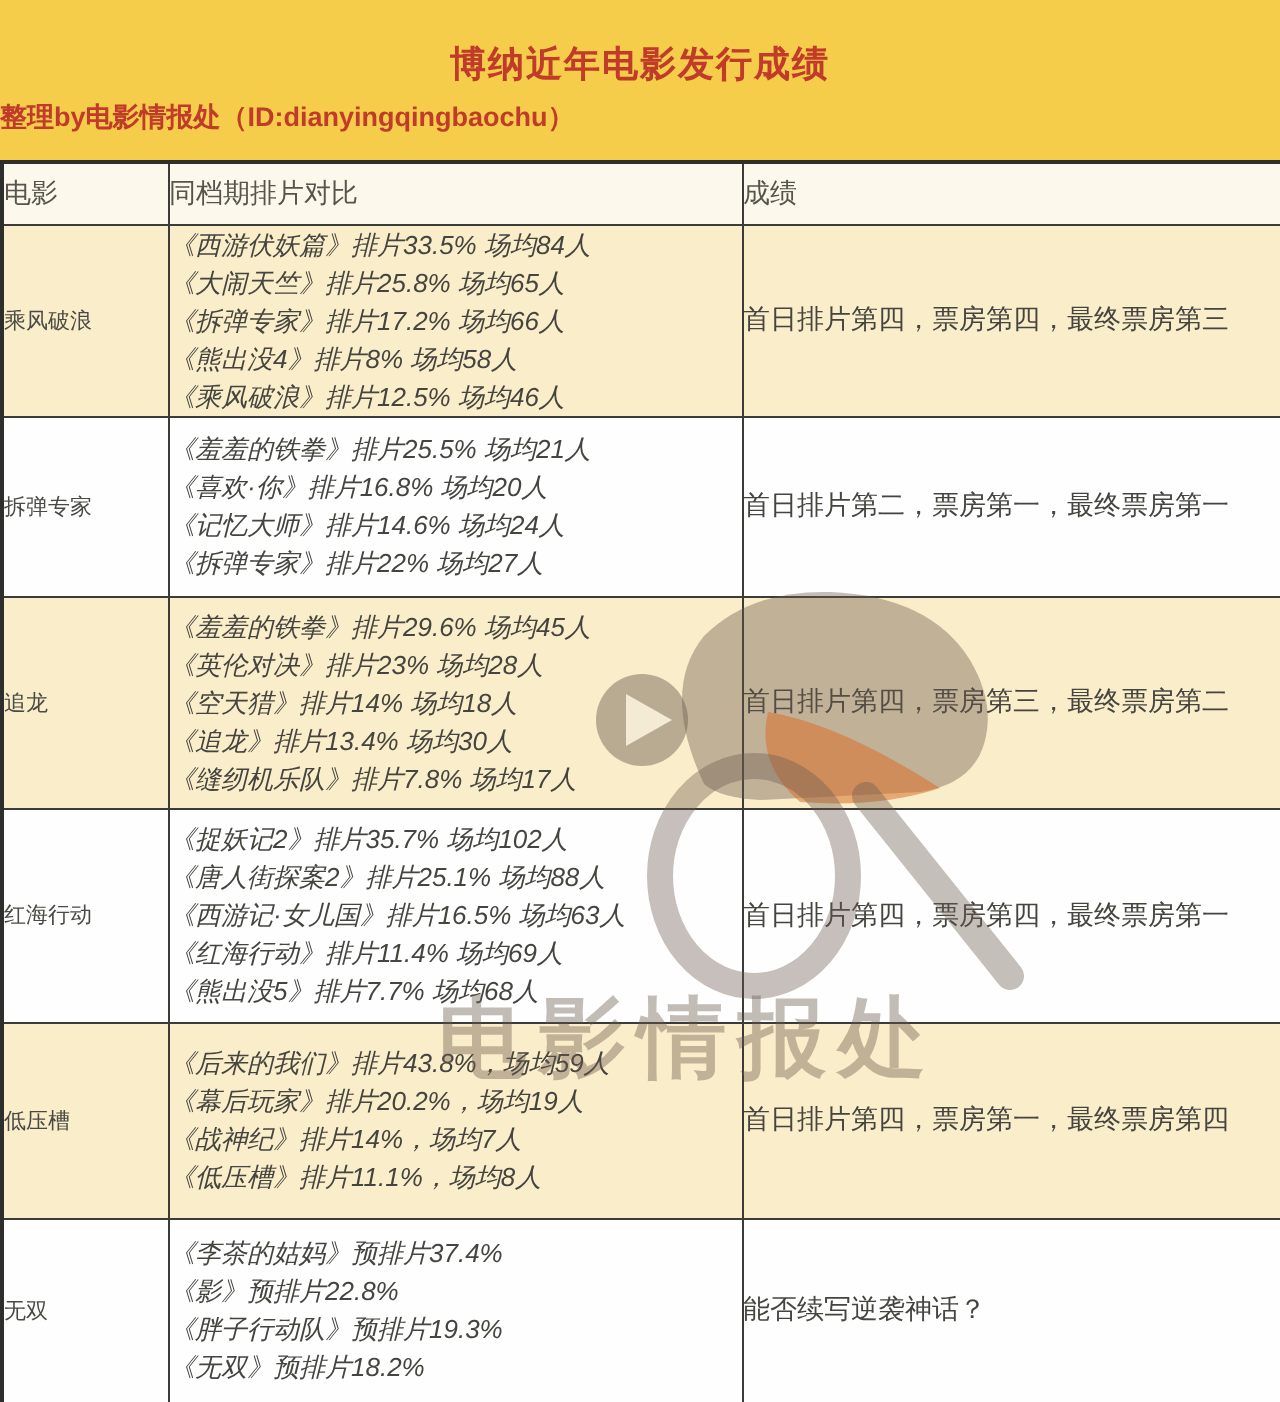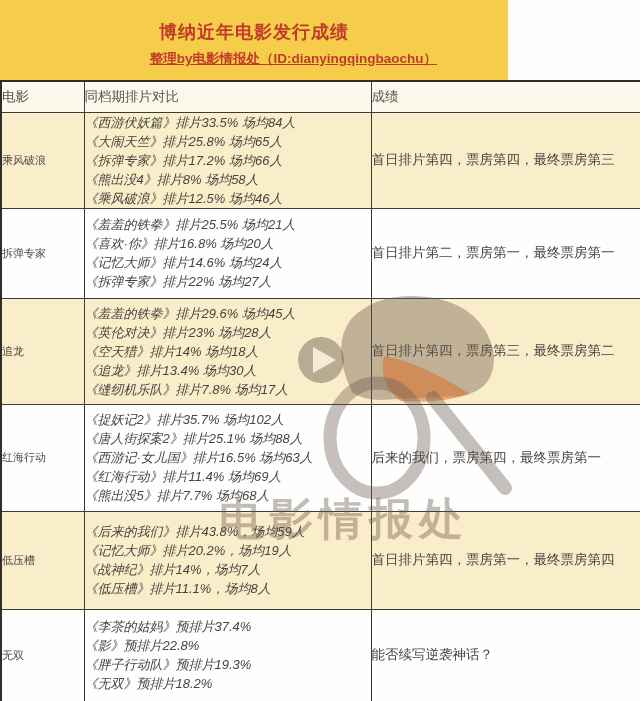--- a/index.html
+++ b/index.html
@@ -3,30 +3,30 @@
 <meta charset="utf-8">
 <style>
   html,body{margin:0;padding:0;background:#e9e9e9;}
   .page{
     position:relative;width:640px;height:701px;margin:0 auto;
     background:#fefefe;overflow:hidden;
     font-family:"Liberation Sans","DejaVu Sans",sans-serif;
   }
   
   .banner{
-    position:absolute;top:0;left:0;width:508px;height:80px;
+    position:absolute;top:0;left:0;width:640px;height:80px;
     background:#f5cd4b;box-sizing:border-box;
   }
   .banner-title{
     margin-top:20px;text-align:center;
     font-size:18px;font-weight:bold;color:#c13b2a;letter-spacing:1px;
   }
   .banner-subtitle{
-    margin-top:6px;text-align:right;padding-right:71px;
-    font-size:13.5px;font-weight:bold;color:#c13b2a;text-decoration:underline;
+    margin-top:6px;text-align:left;padding-right:71px;
+    font-size:13.5px;font-weight:bold;color:#c13b2a;
   }
   
   table.grid{
     position:absolute;top:80px;left:0;width:640px;
     border-collapse:collapse;table-layout:fixed;
     color:#454540;
   }
   table.grid th,table.grid td{
     border:1.5px solid #3b3b38;padding:0;vertical-align:middle;
     text-align:left;overflow:hidden;
@@ -106,27 +106,27 @@
       </tr>
       <tr class="white" style="height:107px;">
         <td class="movie">红海行动</td>
         <td class="compare">
           <div class="line">《捉妖记2》排片35.7% 场均102人</div>
           <div class="line">《唐人街探案2》排片25.1% 场均88人</div>
           <div class="line">《西游记·女儿国》排片16.5% 场均63人</div>
           <div class="line">《红海行动》排片11.4% 场均69人</div>
           <div class="line">《熊出没5》排片7.7% 场均68人</div>
         </td>
-        <td class="result">后来的我们，票房第四，最终票房第一</td>
+        <td class="result">首日排片第四，票房第四，最终票房第一</td>
       </tr>
       <tr class="cream" style="height:98px;">
         <td class="movie">低压槽</td>
         <td class="compare">
           <div class="line">《后来的我们》排片43.8%，场均59人</div>
-          <div class="line">《记忆大师》排片20.2%，场均19人</div>
+          <div class="line">《幕后玩家》排片20.2%，场均19人</div>
           <div class="line">《战神纪》排片14%，场均7人</div>
           <div class="line">《低压槽》排片11.1%，场均8人</div>
         </td>
         <td class="result">首日排片第四，票房第一，最终票房第四</td>
       </tr>
       <tr class="white" style="height:93px;">
         <td class="movie">无双</td>
         <td class="compare">
           <div class="line">《李茶的姑妈》预排片37.4%</div>
           <div class="line">《影》预排片22.8%</div>

